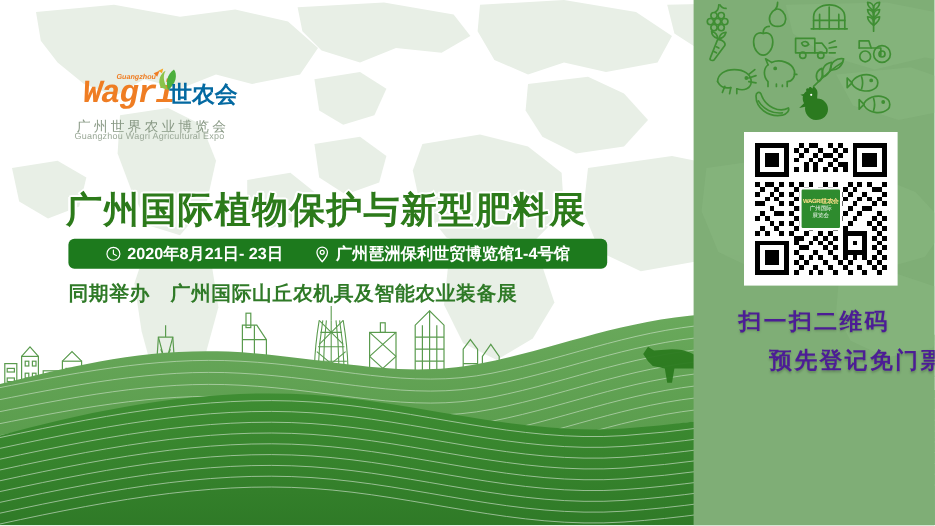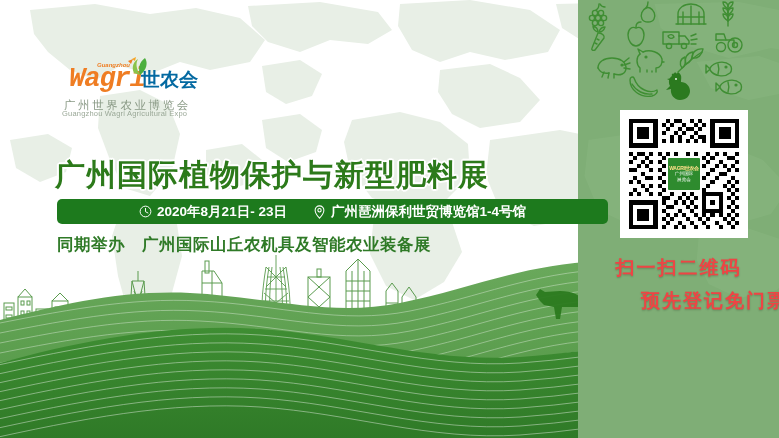--- a/index.html
+++ b/index.html
@@ -39,21 +39,21 @@
     display:flex;flex-direction:column;align-items:center;justify-content:center;
     box-sizing:border-box;
   }
   .qr-logo .l1{font-size:5px;color:#ffe08a;line-height:6px;font-weight:bold;letter-spacing:-.3px;}
   .qr-logo .l2{font-size:4.6px;color:#ffffff;line-height:6px;}
   .qr-logo .l3{font-size:4.6px;color:#ffffff;line-height:6px;}
 
   
   .qr-caption{
     position:absolute;left:578px;width:201px;text-align:center;
-    color:#ef4444;font-weight:bold;letter-spacing:2px;
+    color:#4c1d95;font-weight:bold;letter-spacing:2px;
     text-shadow:0 1px 2px rgba(0,0,0,.22);
   }
   .qr-caption.line1{top:255px;font-size:19px;}
   .qr-caption.line2{top:288px;font-size:19px;padding-left:36px;}
 
   
   .logo{position:absolute;left:57px;top:62px;width:150px;height:62px;}
   .logo-row{position:relative;height:30px;}
   .logo-wagri{
     position:absolute;left:0;top:4px;
@@ -86,21 +86,21 @@
     paint-order:stroke fill;
     text-shadow:
       -1px -1px 0 #fff, 1px -1px 0 #fff, -1px 1px 0 #fff, 1px 1px 0 #fff,
       -2px 0 0 #fff, 2px 0 0 #fff, 0 -2px 0 #fff, 0 2px 0 #fff;
     white-space:nowrap;
     text-align:right;
   }
 
   
   .infobar{
-    position:absolute;left:57px;top:199px;width:551px;height:25px;
+    position:absolute;left:57px;top:199px;width:449px;height:25px;
     background:#1d7a1d;border-radius:5px;
     display:flex;align-items:center;justify-content:center;gap:26px;
     color:#ffffff;font-size:13.5px;font-weight:bold;white-space:nowrap;
     box-sizing:border-box;
   }
   .infobar .cell{display:flex;align-items:center;gap:5px;}
   .infobar svg{display:block;}
 
   
   .subline{

